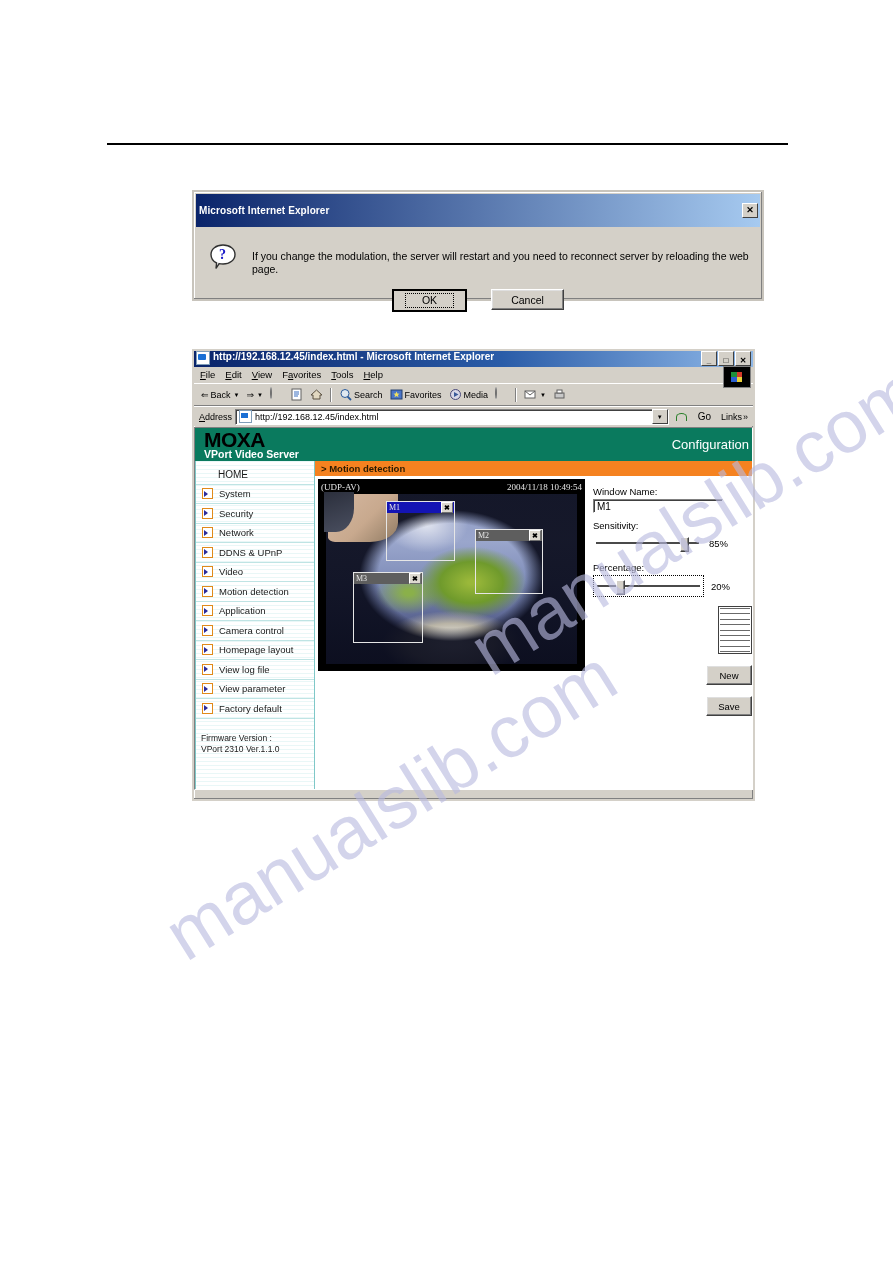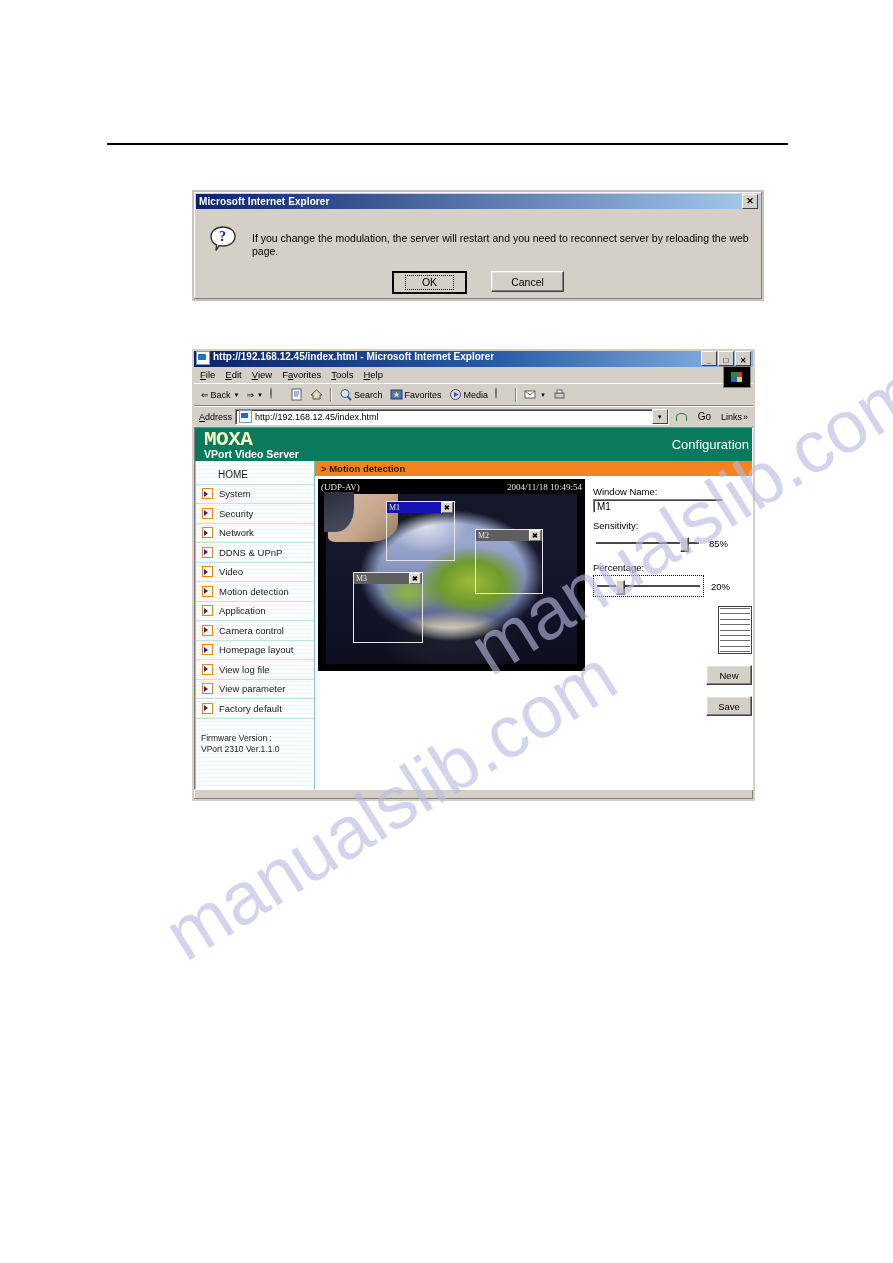--- a/index.html
+++ b/index.html
@@ -24,21 +24,21 @@
   
   .page-rule{position:absolute;left:107px;top:143px;width:681px;height:2px;background:#000;}
 
   
   .dialog{
     position:absolute;left:192px;top:190px;width:568px;height:107px;
     background:#d4d0c8;border:2px solid #c8c4bc;
     box-shadow:inset -1px -1px 0 #808080, inset 1px 1px 0 #fff;
   }
   .dlg-title{
-    height:15px;margin:2px 2px 0 2px;
+    height:33px;margin:2px 2px 0 2px;
     background:linear-gradient(to right,#0a246a,#a6caf0);
     display:flex;align-items:center;
   }
   .dlg-title-text{
     color:#fff;font-size:10px;font-weight:bold;padding-left:3px;
     font-family:"Liberation Sans",sans-serif;letter-spacing:.1px;
   }
   .dlg-close{
     margin-left:auto;margin-right:2px;width:14px;height:13px;background:#d4d0c8;
     border:1px solid;border-color:#fff #404040 #404040 #fff;
@@ -153,22 +153,22 @@
   .ie-page{
     position:relative;background:#fff;height:361px;margin:1px 0 0 0;
     border:1px solid;border-color:#808080 #fff #fff #808080;overflow:hidden;
   }
   .moxa-header{
     height:33px;background:#0a7a5e;display:flex;align-items:center;
     position:relative;
   }
   .moxa-logo{padding-left:9px;line-height:1;}
   .moxa-word{
-    color:#fef9c3;font-size:21px;font-weight:bold;letter-spacing:-0.5px;
-    font-family:Liberation Mono, monospace;line-height:19px;
+    color:#000000;font-size:21px;font-weight:bold;letter-spacing:-0.5px;
+    font-family:Liberation Sans, sans-serif;line-height:19px;
   }
   .moxa-sub{
     color:#fff;font-size:10.5px;font-weight:bold;line-height:11px;
     font-family:"Liberation Sans",sans-serif;
   }
   .moxa-config{
     margin-left:auto;color:#fff;font-size:13px;padding-right:3px;
     font-family:"Liberation Sans",sans-serif;
   }
   .page-body{display:flex;height:328px;}

